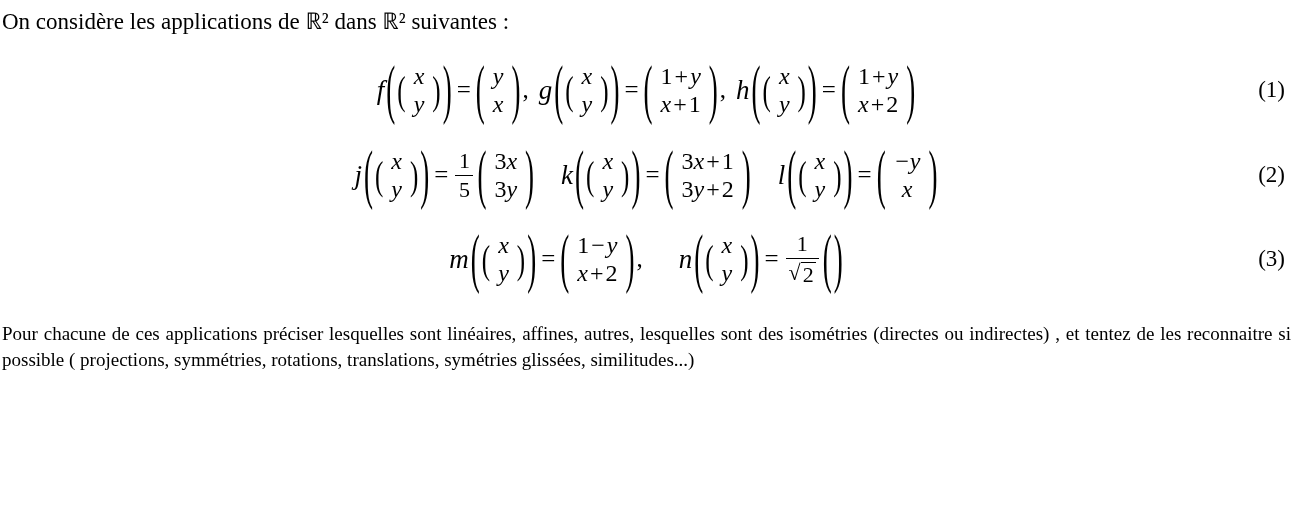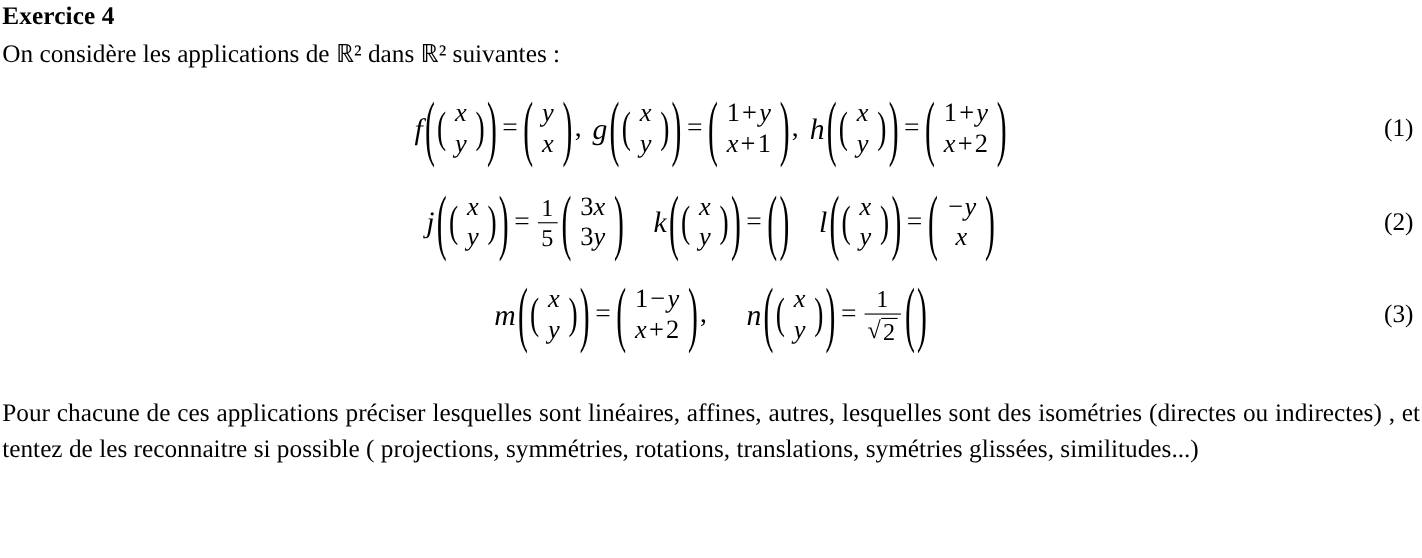--- a/index.html
+++ b/index.html
@@ -125,32 +125,31 @@
     font-size: 22px;
   }
   .sqrt .radical { font-size: 22px; }
   .sqrt .radicand {
     border-top: 1.3px solid #000;
     padding: 0 2px;
     margin-top: 1px;
   }
   sup { font-size: 0.68em; vertical-align: super; line-height: 0; }
   .para {
-    font-size: 23px;
+    font-size: 19px;
     line-height: 1.38;
     text-align: justify;
-    margin: 32px 2px 0 2px;
+    margin: 20px 2px 0 2px;
   }
 </style>
 </head>
 <body>
 
 <div class="page">
 
-  <div class="ex-title">Exercice 4</div>
 
   <div class="intro">On considère les applications de ℝ² dans ℝ² suivantes :</div>
 
   <div class="eq-block">
 
     <div class="eq-row row1">
       <div class="math">
         <span class="fn">f</span>
         <span class="paren">(</span>
         <span class="paren inner">(</span>
@@ -236,20 +235,24 @@
         <span class="paren">(</span>
         <span class="paren inner">(</span>
         <span class="vec it">
             <span>x</span>
             <span>y</span>
           </span>
         <span class="paren inner">)</span>
         <span class="paren">)</span>
         <span class="eqsign">=</span>
         <span class="paren">(</span>
+        <span class="vec">
+            <span>3<span class="it">x</span> + 1</span>
+            <span>3<span class="it">y</span> + 2</span>
+          </span>
         <span class="paren">)</span>
         <span class="gap"></span>
 
         <span class="fn">l</span>
         <span class="paren">(</span>
         <span class="paren inner">(</span>
         <span class="vec it">
             <span>x</span>
             <span>y</span>
           </span>

